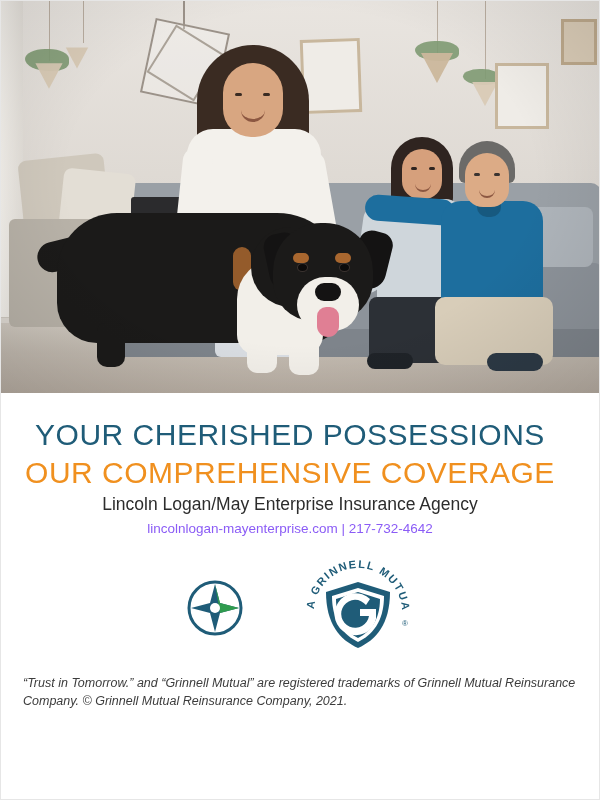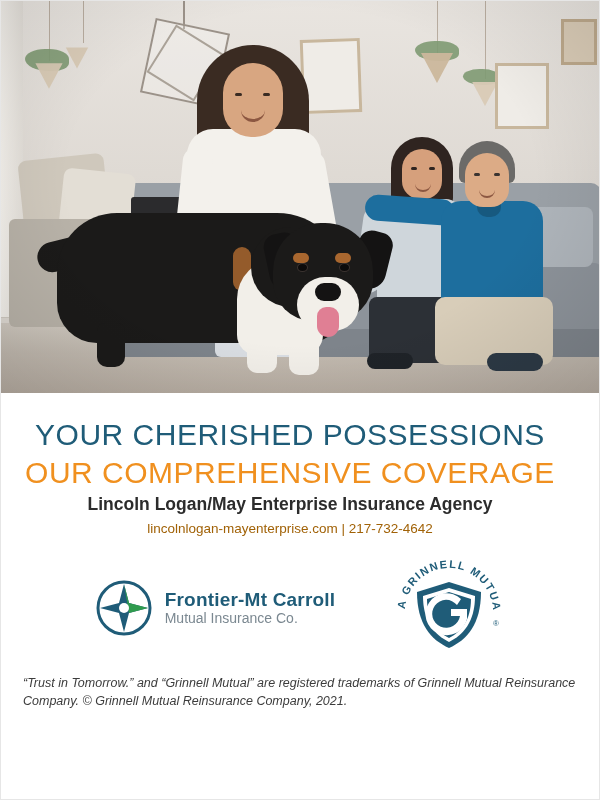--- a/index.html
+++ b/index.html
@@ -441,25 +441,25 @@
     margin: 0 18px 18px 18px;
   }
   .body-copy .reg { font-size: 10px; vertical-align: super; }
   .cta {
     color: #1f5c78;
     font-weight: bold;
   }
   .agency {
     color: #2c2c2c;
     font-size: 17.5px;
-    font-weight: bold;
+    font-weight: normal;
     margin: 0 0 6px 0;
   }
   .contact {
-    color: #a16207;
+    color: #8b5cf6;
     font-size: 13.5px;
     margin: 0 0 14px 0;
   }
 
   
   .logos {
     display: flex;
     align-items: center;
     justify-content: center;
     gap: 58px;
@@ -608,24 +608,20 @@
 
   <div class="logos">
 
     <div class="frontier-logo">
       <svg class="frontier-mark" viewBox="0 0 58 58">
         <circle cx="29" cy="29" r="26" fill="none" stroke="#1f5c78" stroke-width="3"></circle>
         <path d="M29 5 L34 24 L53 29 L34 34 L29 53 L24 34 L5 29 L24 24 Z" fill="#1f5c78"></path>
         <path d="M29 5 L34 24 L53 29 L34 34 Z" fill="#2f9b4e"></path>
         <circle cx="29" cy="29" r="5" fill="#ffffff"></circle>
       </svg>
-      <div class="frontier-text">
-        <div class="frontier-name">Frontier-Mt Carroll</div>
-        <div class="frontier-sub">Mutual Insurance Co.</div>
-      </div>
     </div>
 
     <svg class="grinnell-mark" viewBox="0 0 112 104">
       <defs>
         <path id="ringpath" d="M 12,56 A 44,44 0 0 1 100,56" fill="none"></path>
       </defs>
 
       <path d="M56 26 L88 36 C88 68 74 84 56 92 C38 84 24 68 24 36 Z" fill="#1f5c78"></path>
       <path d="M56 32 L82 40 C82 66 70 79 56 86 C42 79 30 66 30 40 Z" fill="#ffffff"></path>
       <path d="M56 36 L78 43 C78 64 68 76 56 82 C44 76 34 64 34 43 Z" fill="#1f5c78"></path>

